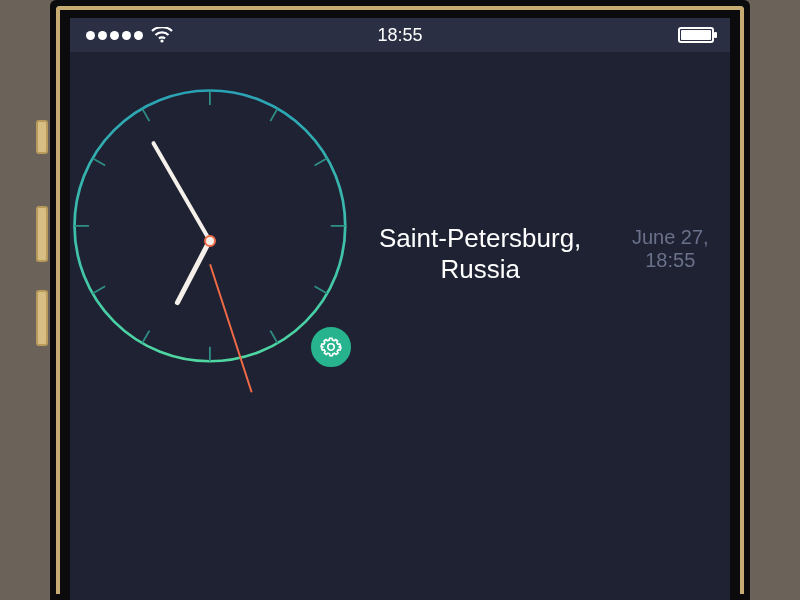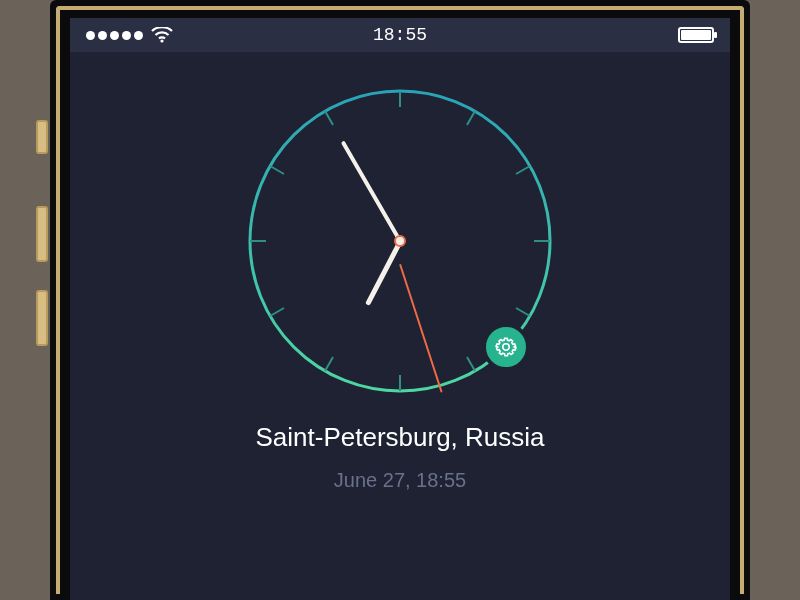--- a/index.html
+++ b/index.html
@@ -44,21 +44,21 @@
     height: 34px;
     background: #2a2f44;
     display: flex;
     align-items: center;
     padding: 0 16px;
     font-size: 18px;
     font-weight: 500;
   }
   .statusbar .sb-left, .statusbar .sb-right { flex: 1; display: flex; align-items: center; gap: 8px; }
   .statusbar .sb-right { justify-content: flex-end; }
-  .statusbar .sb-center { flex: 0 0 auto; font-weight: 500; font-family: Liberation Mono, monospace; }
+  .statusbar .sb-center { flex: 0 0 auto; font-weight: 500; }
   .dots { display: flex; gap: 3px; }
   .dots span { width: 9px; height: 9px; border-radius: 50%; background: #fff; display:block; }
   .wifi svg { display:block; }
   .battery {
     width: 36px; height: 16px;
     border: 2px solid #fff; border-radius: 3px;
     position: relative;
   }
   .battery::after {
     content:""; position:absolute; right:-5px; top:3px;
@@ -77,21 +77,21 @@
   }
   .navbar .title { font-size: 30px; font-weight: 300; letter-spacing: 0.5px; }
   .add-btn {
     position: absolute; right: 22px; top: 50%; transform: translateY(-50%);
     width: 36px; height: 36px;
     display:flex; align-items:center; justify-content:center;
     color:#3ecf9d; cursor:pointer;
   }
   .add-btn svg { stroke:#3ecf9d; }
   
-  .clock-wrap { display:flex; flex-direction:column; align-items:center; padding-top: 34px; }
+  .clock-wrap { display:flex; flex-direction:row; align-items:center; padding-top: 34px; }
   .clock { position: relative; width: 310px; height: 310px; }
   .clock svg.face { position:absolute; inset:0; }
   .hand { position:absolute; left:50%; top:50%; transform-origin: bottom center; border-radius: 4px; }
   .hand.hour   { width:5px; height:72px;  margin-left:-2.5px; margin-top:-72px;  background:#f5f1ea; }
   .hand.minute { width:4px; height:115px; margin-left:-2px;   margin-top:-115px; background:#f5f1ea; }
   .hand.second { width:2px; height:135px; margin-left:-1px;   margin-top:-112px; background:#ef6a45; }
   .hub { position:absolute; left:50%; top:50%; width:12px; height:12px; margin:-6px 0 0 -6px; border-radius:50%; background:#f5f1ea; border:2px solid #ef6a45; }
   .gear-btn {
     position:absolute; width:48px; height:48px;
     background:#27b38d; border-radius:50%;

